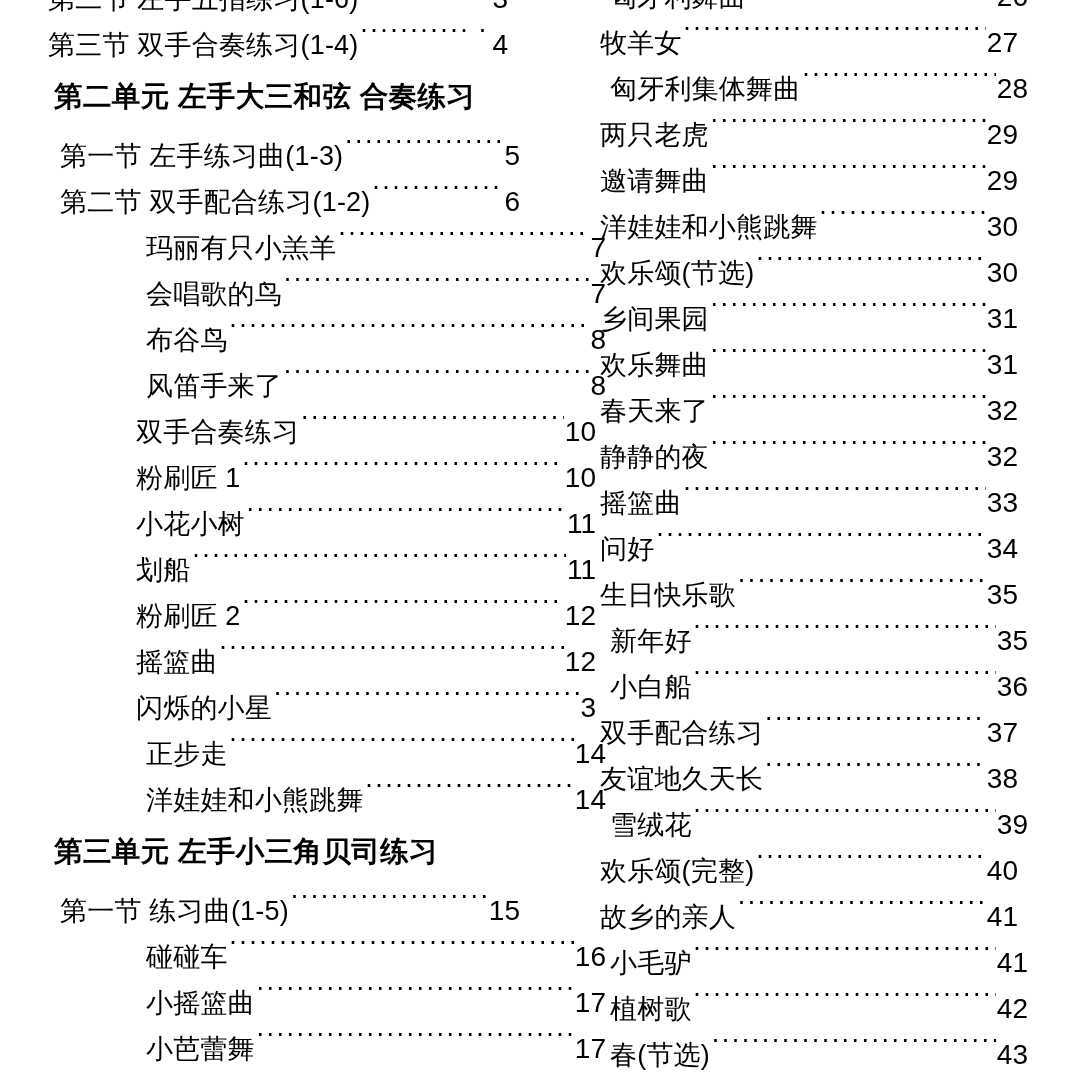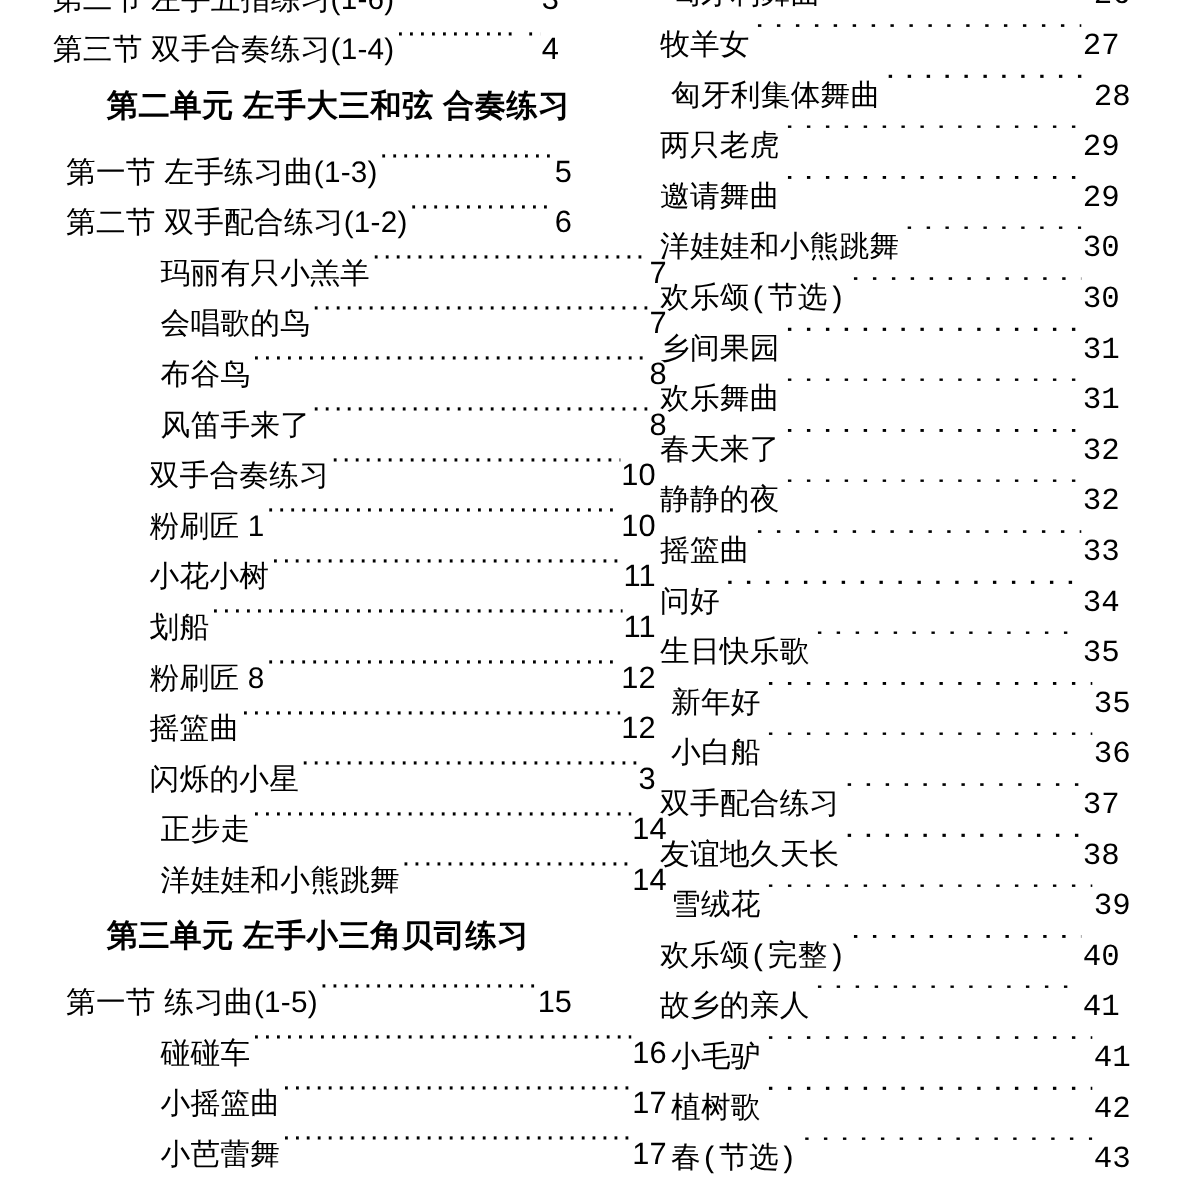--- a/index.html
+++ b/index.html
@@ -29,21 +29,21 @@
     width: 1080px;
     height: 1080px;
     box-sizing: border-box;
   }
 
   .column {
     box-sizing: border-box;
     position: relative;
   }
   .column.left  { width: 540px; padding: 0 32px 0 48px; }
-  .column.right { width: 540px; padding: 0 62px 0 60px; font-family: Liberation Mono, monospace; }
+  .column.right { width: 540px; padding: 0 62px 0 60px; }
 
   
   .column.left  .col-inner { margin-top: -24px; }
   .column.right .col-inner { margin-top: -26px; }
 
   
   .entry {
     display: flex;
     align-items: baseline;
     width: 100%;
@@ -94,21 +94,20 @@
 
   
   .unit {
     font-weight: 700;
     font-size: 28.5px;
     line-height: 44px;
     letter-spacing: 0.4px;
     white-space: nowrap;
     margin-top: 6px;
     margin-bottom: 6px;
-    margin-left: 43px;
   }
   .unit.u2 { padding-left: 6px; }
   .unit.u3 { padding-left: 6px; }
 
   .spacer-sm { height: 9px; }
 </style>
 </head>
 <body>
 
 <div id="page">
@@ -172,21 +171,21 @@
             <span class="etitle">小花小树</span>
             <span class="leader"></span>
             <span class="epage">11</span>
           </div>
           <div class="entry lvl-2">
             <span class="etitle">划船</span>
             <span class="leader"></span>
             <span class="epage">11</span>
           </div>
           <div class="entry lvl-2">
-            <span class="etitle">粉刷匠 8</span>
+            <span class="etitle">粉刷匠 2</span>
             <span class="leader"></span>
             <span class="epage">12</span>
           </div>
           <div class="entry lvl-2">
             <span class="etitle">摇篮曲</span>
             <span class="leader"></span>
             <span class="epage">12</span>
           </div>
           <div class="entry lvl-2">
             <span class="etitle">闪烁的小星</span>

